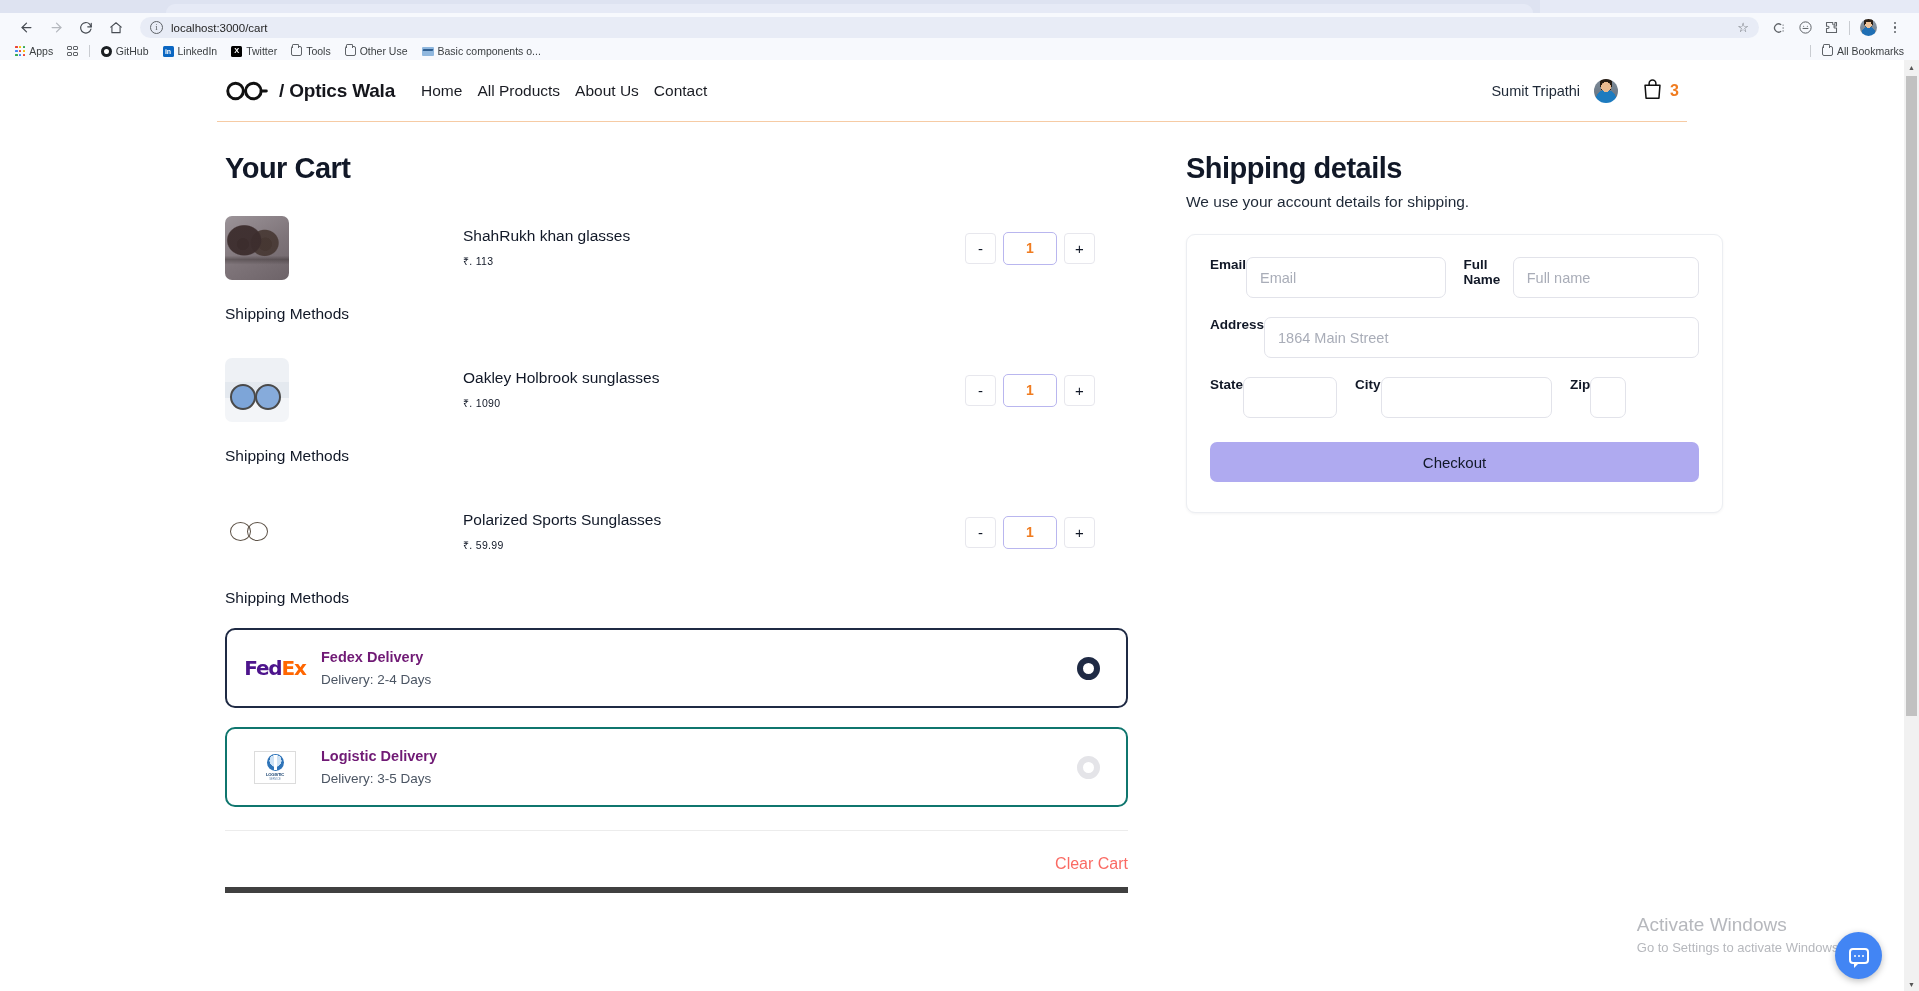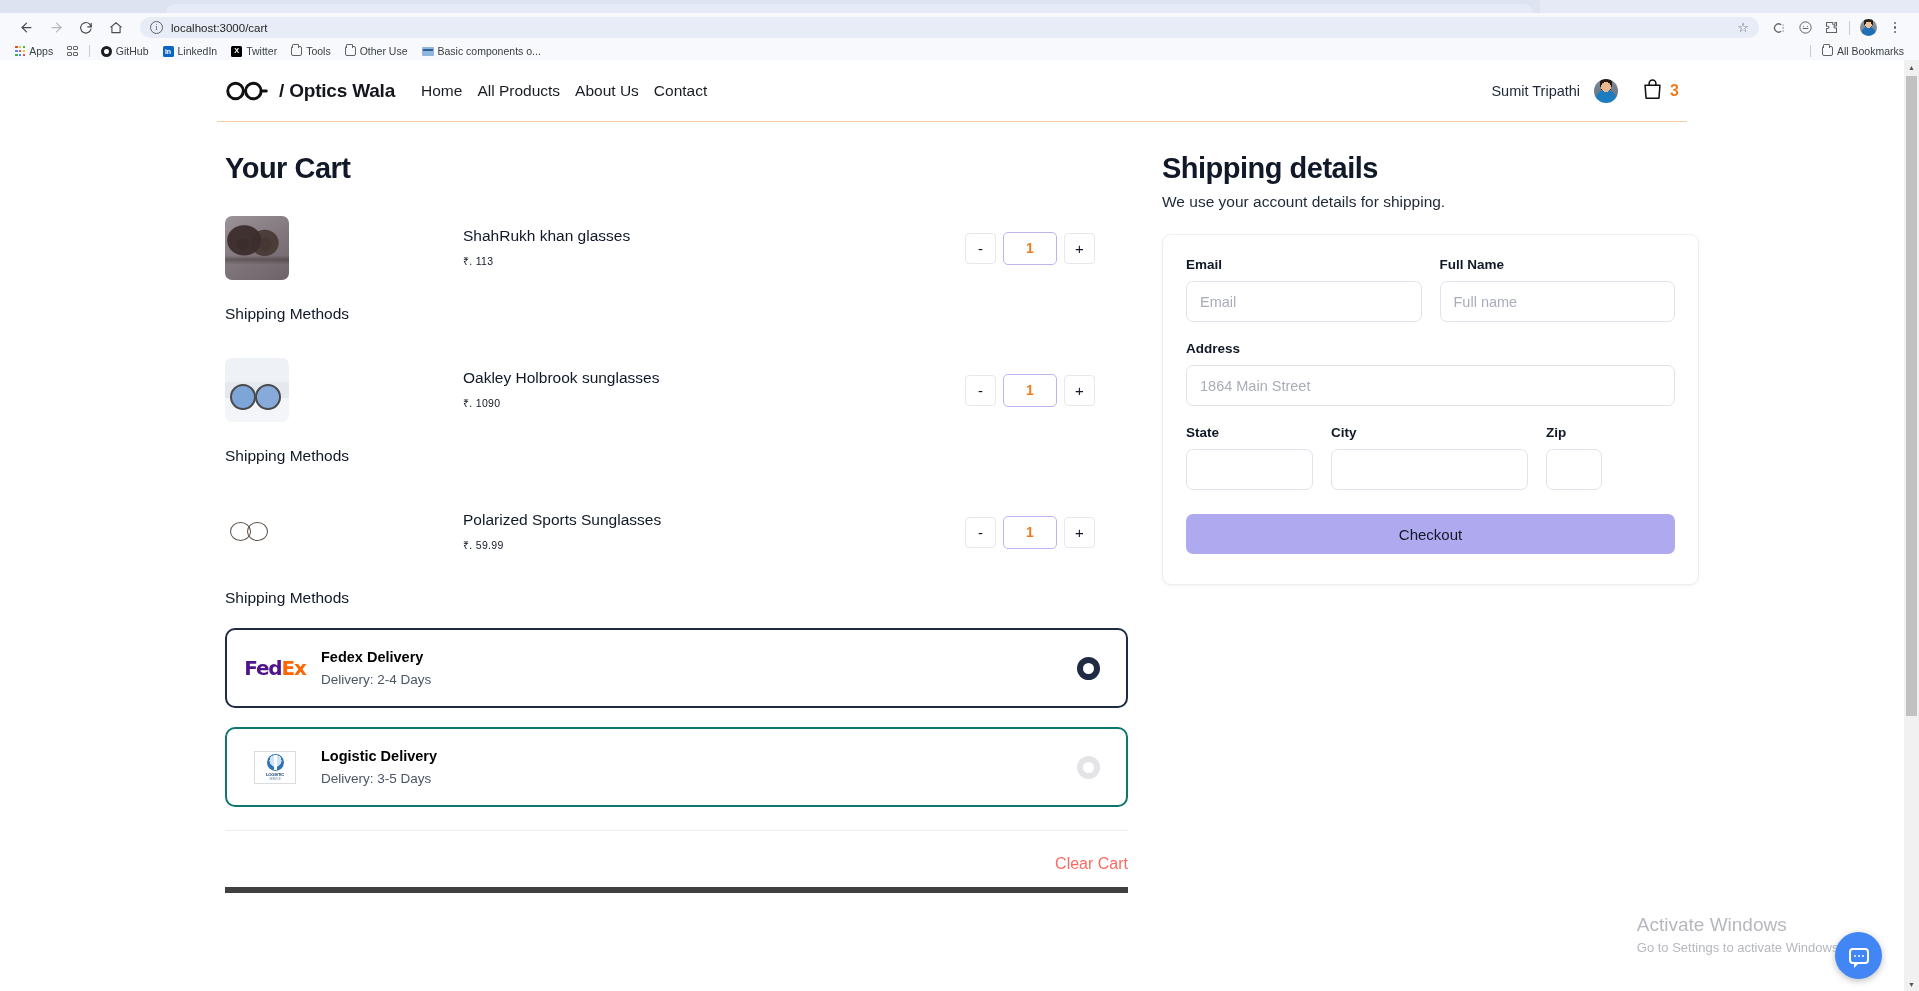--- a/index.html
+++ b/index.html
@@ -81,21 +81,21 @@
   .user-avatar{width:24px;height:24px;border-radius:50%;overflow:hidden;
     background:
       radial-gradient(circle at 50% 33%, #e8b98f 0 24%, transparent 25%),
       radial-gradient(circle at 50% 88%, #1d7bbf 0 42%, transparent 43%),
       radial-gradient(ellipse at 50% 20%, #241a12 0 34%, transparent 35%),
       linear-gradient(#7f8d9b,#5f6c79);}
   .cartbtn{display:flex;align-items:center;gap:7px;margin-left:10px;cursor:pointer;}
   .cartcount{font-size:16px;font-weight:700;color:#f07c20;}
 
   
-  .main{margin:0 auto;width:1470px;display:flex;padding:0 8px;}
+  .main{margin:0 auto;width:1470px;display:flex;padding:0 8px;gap:24px;}
   .col-left{width:905px;flex:0 0 905px;padding-top:30px;}
   .col-right{flex:1 1 auto;padding-top:30px;padding-left:32px;}
 
   .h1{font-size:29px;font-weight:700;letter-spacing:-.5px;color:#111827;margin-bottom:30px;}
   .h1.right{margin-bottom:8px;}
   .subtitle{font-size:15.5px;color:#1f2937;margin-bottom:23px;}
 
   .cartitem{display:flex;align-items:center;height:66px;margin-bottom:0;}
   .thumb{width:64px;height:64px;border-radius:7px;flex:0 0 64px;overflow:hidden;}
   .thumb.t1{background:
@@ -132,37 +132,37 @@
   .ship-logo{width:56px;flex:0 0 56px;display:flex;align-items:flex-start;justify-content:center;}
   .fedex{font-size:20px;font-weight:800;letter-spacing:-1.2px;font-family:"DejaVu Sans",sans-serif;line-height:1;}
   .fedex .f1{color:#4d148c;}
   .fedex .f2{color:#ff6600;}
   .logistic-logo{width:42px;height:33px;background:#fff;border:1px solid #dcdcdc;display:flex;flex-direction:column;align-items:center;justify-content:center;gap:1px;}
   .logistic-logo .globe{width:17px;height:17px;border-radius:50%;background:radial-gradient(circle at 50% 40%,#cfe3f5 0 45%,#2f74b8 46% 100%);position:relative;}
   .logistic-logo .globe:after{content:"";position:absolute;left:7px;top:1px;width:3px;height:15px;background:#fff;}
   .logistic-logo .lt{font-size:4.2px;font-weight:bold;color:#16406e;letter-spacing:-.2px;}
   .logistic-logo .lt2{font-size:2.6px;color:#5a7fa8;}
   .ship-text{margin-left:18px;}
-  .ship-title{font-size:14.5px;font-weight:700;color:#000000;margin-bottom:7px;}
+  .ship-title{font-size:14.5px;font-weight:700;color:#701a75;margin-bottom:7px;}
   .ship-sub{font-size:13.5px;color:#4b5563;}
   .radio{margin-left:auto;width:23px;height:23px;border-radius:50%;}
   .radio.on{border:6px solid #1f2a44;background:#fff;}
   .radio.off{border:6px solid #e4e4e8;background:#fff;}
 
   .divider{width:903px;height:1px;background:#ececec;margin-top:23px;}
   .clearrow{width:903px;display:flex;justify-content:flex-end;padding-top:24px;border-bottom:6px solid #404040;padding-bottom:14px;}
   .clearcart{font-size:16px;color:#fa6a63;cursor:pointer;}
 
   
   .formcard{
     width:537px;background:#fff;border:1px solid #eceef2;border-radius:9px;
     padding:22px 23px 30px 23px;box-shadow:0 1px 3px rgba(16,24,40,.05);
   }
   .frow{display:flex;gap:18px;margin-bottom:19px;}
-  .fgroup{display:flex;flex-direction:column;justify-content:center;}
+  .fgroup{display:flex;justify-content:center;}
   .flabel{font-size:13.5px;font-weight:700;color:#111827;margin-bottom:9px;}
   .finput{
     height:41px;border:1px solid #e2e3ea;border-radius:7px;background:#fff;
     padding:0 13px;font-size:14.5px;color:#111827;font-family:"Liberation Sans",sans-serif;width:100%;
   }
   .finput::placeholder{color:#a9adb8;}
   .g-email{flex:1 1 0;}
   .g-name{flex:1 1 0;}
   .g-addr{flex:1 1 100%;}
   .g-city{flex:0 0 197px;}

